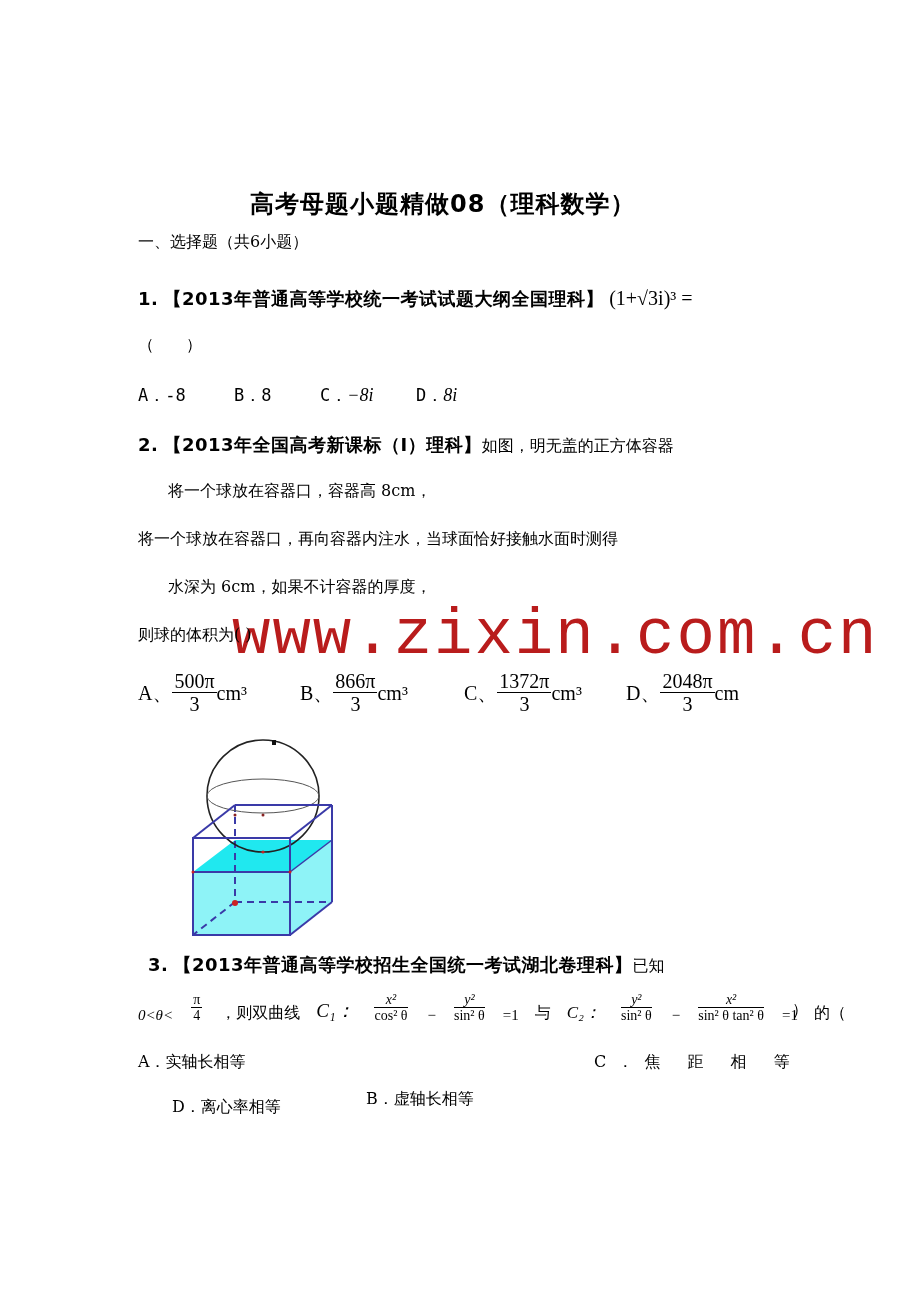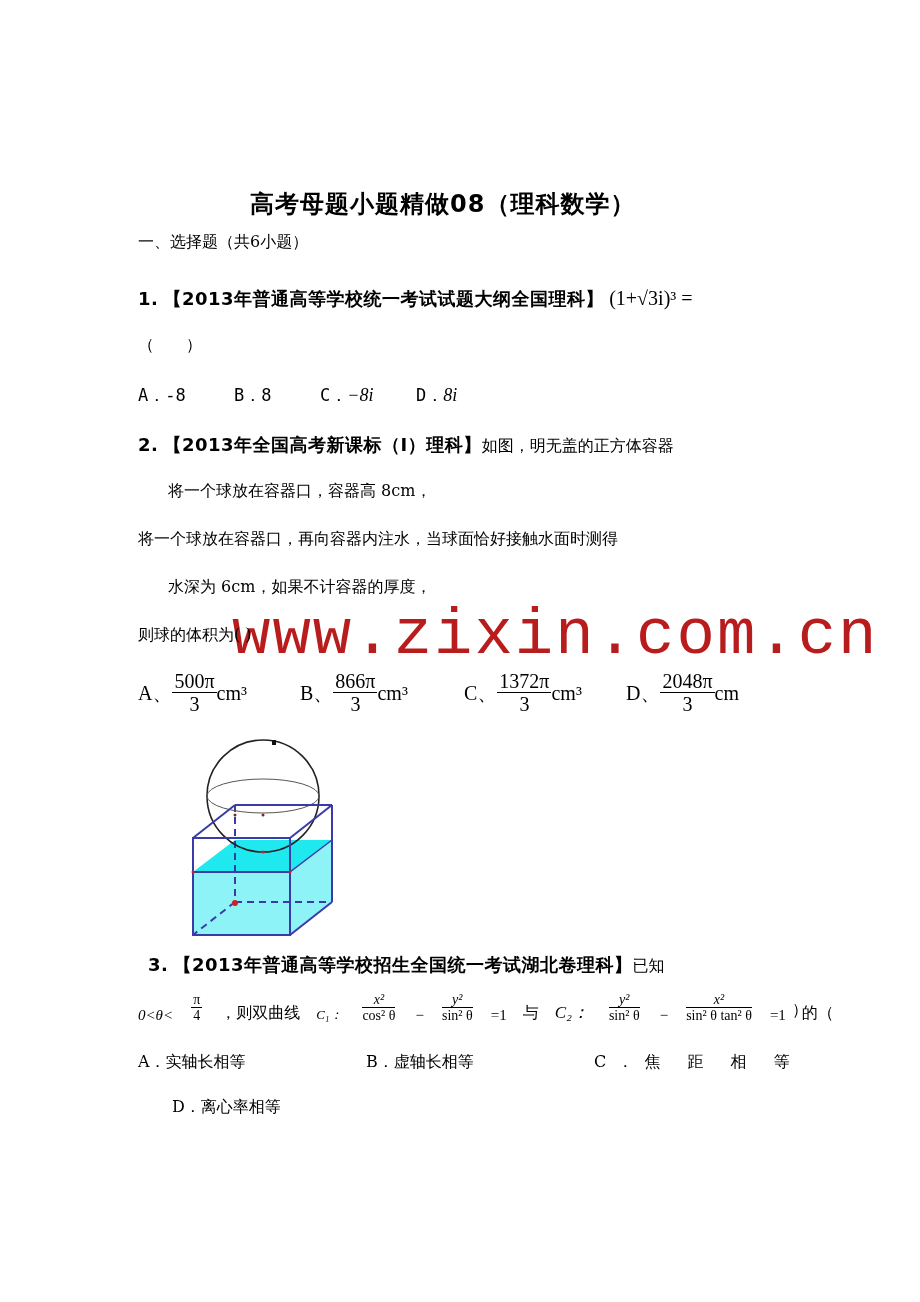--- a/index.html
+++ b/index.html
@@ -139,21 +139,21 @@
   <span class="bold-sans">【2013年普通高等学校招生全国统一考试湖北卷理科】</span><span class="serif">已知</span>
 </div>
 
 <div class="abs content" style="left:138px; top:992px; display:flex; align-items:flex-end; font-family:'Liberation Serif', serif; font-size:15px;gap:16px;">
   <span class="it">0&lt;θ&lt;</span>
   <span class="frac" style="font-size:14px; margin:0 2px;">
     <span class="num">π</span>
     <span class="den">4</span>
   </span>
   <span class="serif">，则双曲线</span>
-  <span class="it" style="font-size:13px;">C₁：</span>
+  <span class="it" style="font-size:19px;">C₁：</span>
   <span class="frac" style="margin:0 4px; font-size:14px;">
     <span class="num it">x²</span>
     <span class="den">cos² θ</span>
   </span>
   <span>−</span>
   <span class="frac" style="margin:0 2px; font-size:14px;">
     <span class="num it">y²</span>
     <span class="den">sin² θ</span>
   </span>
   <span>=1</span>
@@ -170,21 +170,21 @@
   </span>
   <span>=1</span>
   <span class="serif">的（</span>
 </div>
 <div class="abs serif content" style="left:792px; top:1000px;">）</div>
 
 <div class="abs content" style="left:138px; top:1052px; width:650px;">
   <span class="abs serif" style="left:0;">
     <span>A．</span><span>实轴长相等</span>
   </span>
-  <span class="abs serif" style="left:228px;">
+  <span class="abs serif" style="left:228px;margin-top:37px;">
     <span>B．</span><span>虚轴长相等</span>
   </span>
   <span class="abs serif" style="left:456px; word-spacing:6px;">
     <span>C ．</span>
     <span style="letter-spacing:8px;">焦 距 相 等</span>
   </span>
 </div>
 <div class="abs serif content" style="left:172px; top:1097px;">
   <span>D．</span><span>离心率相等</span>
 </div>

